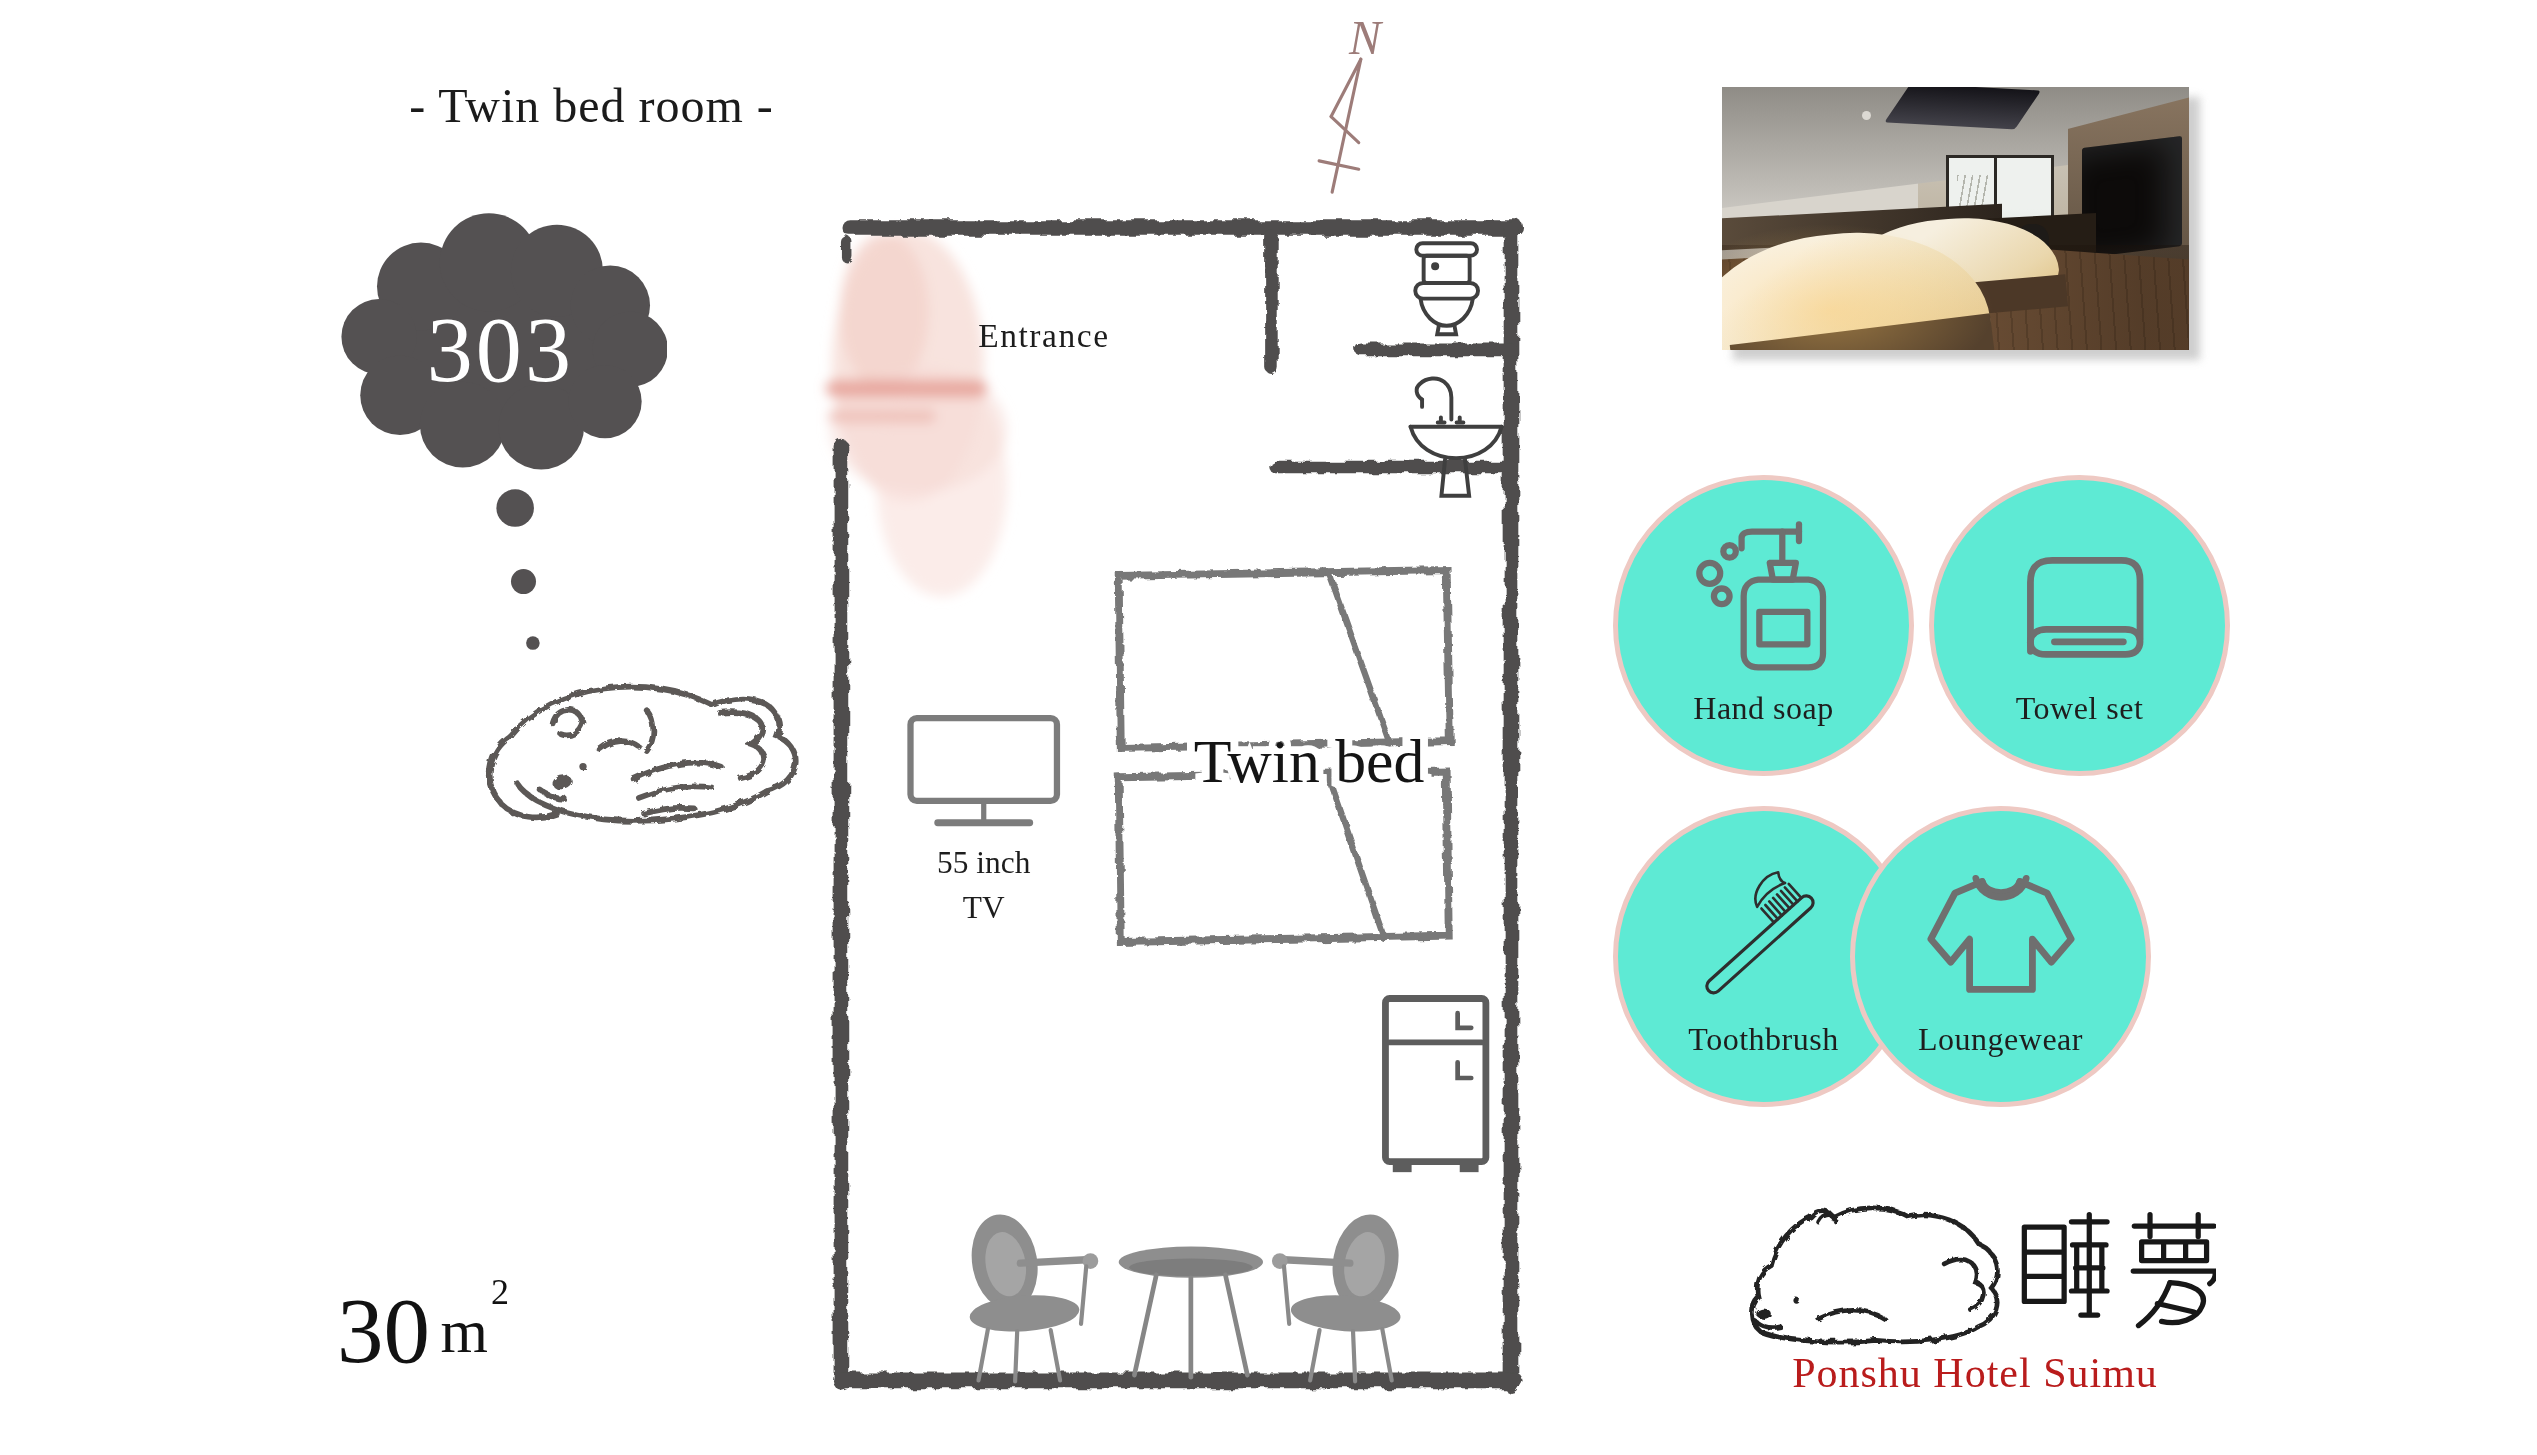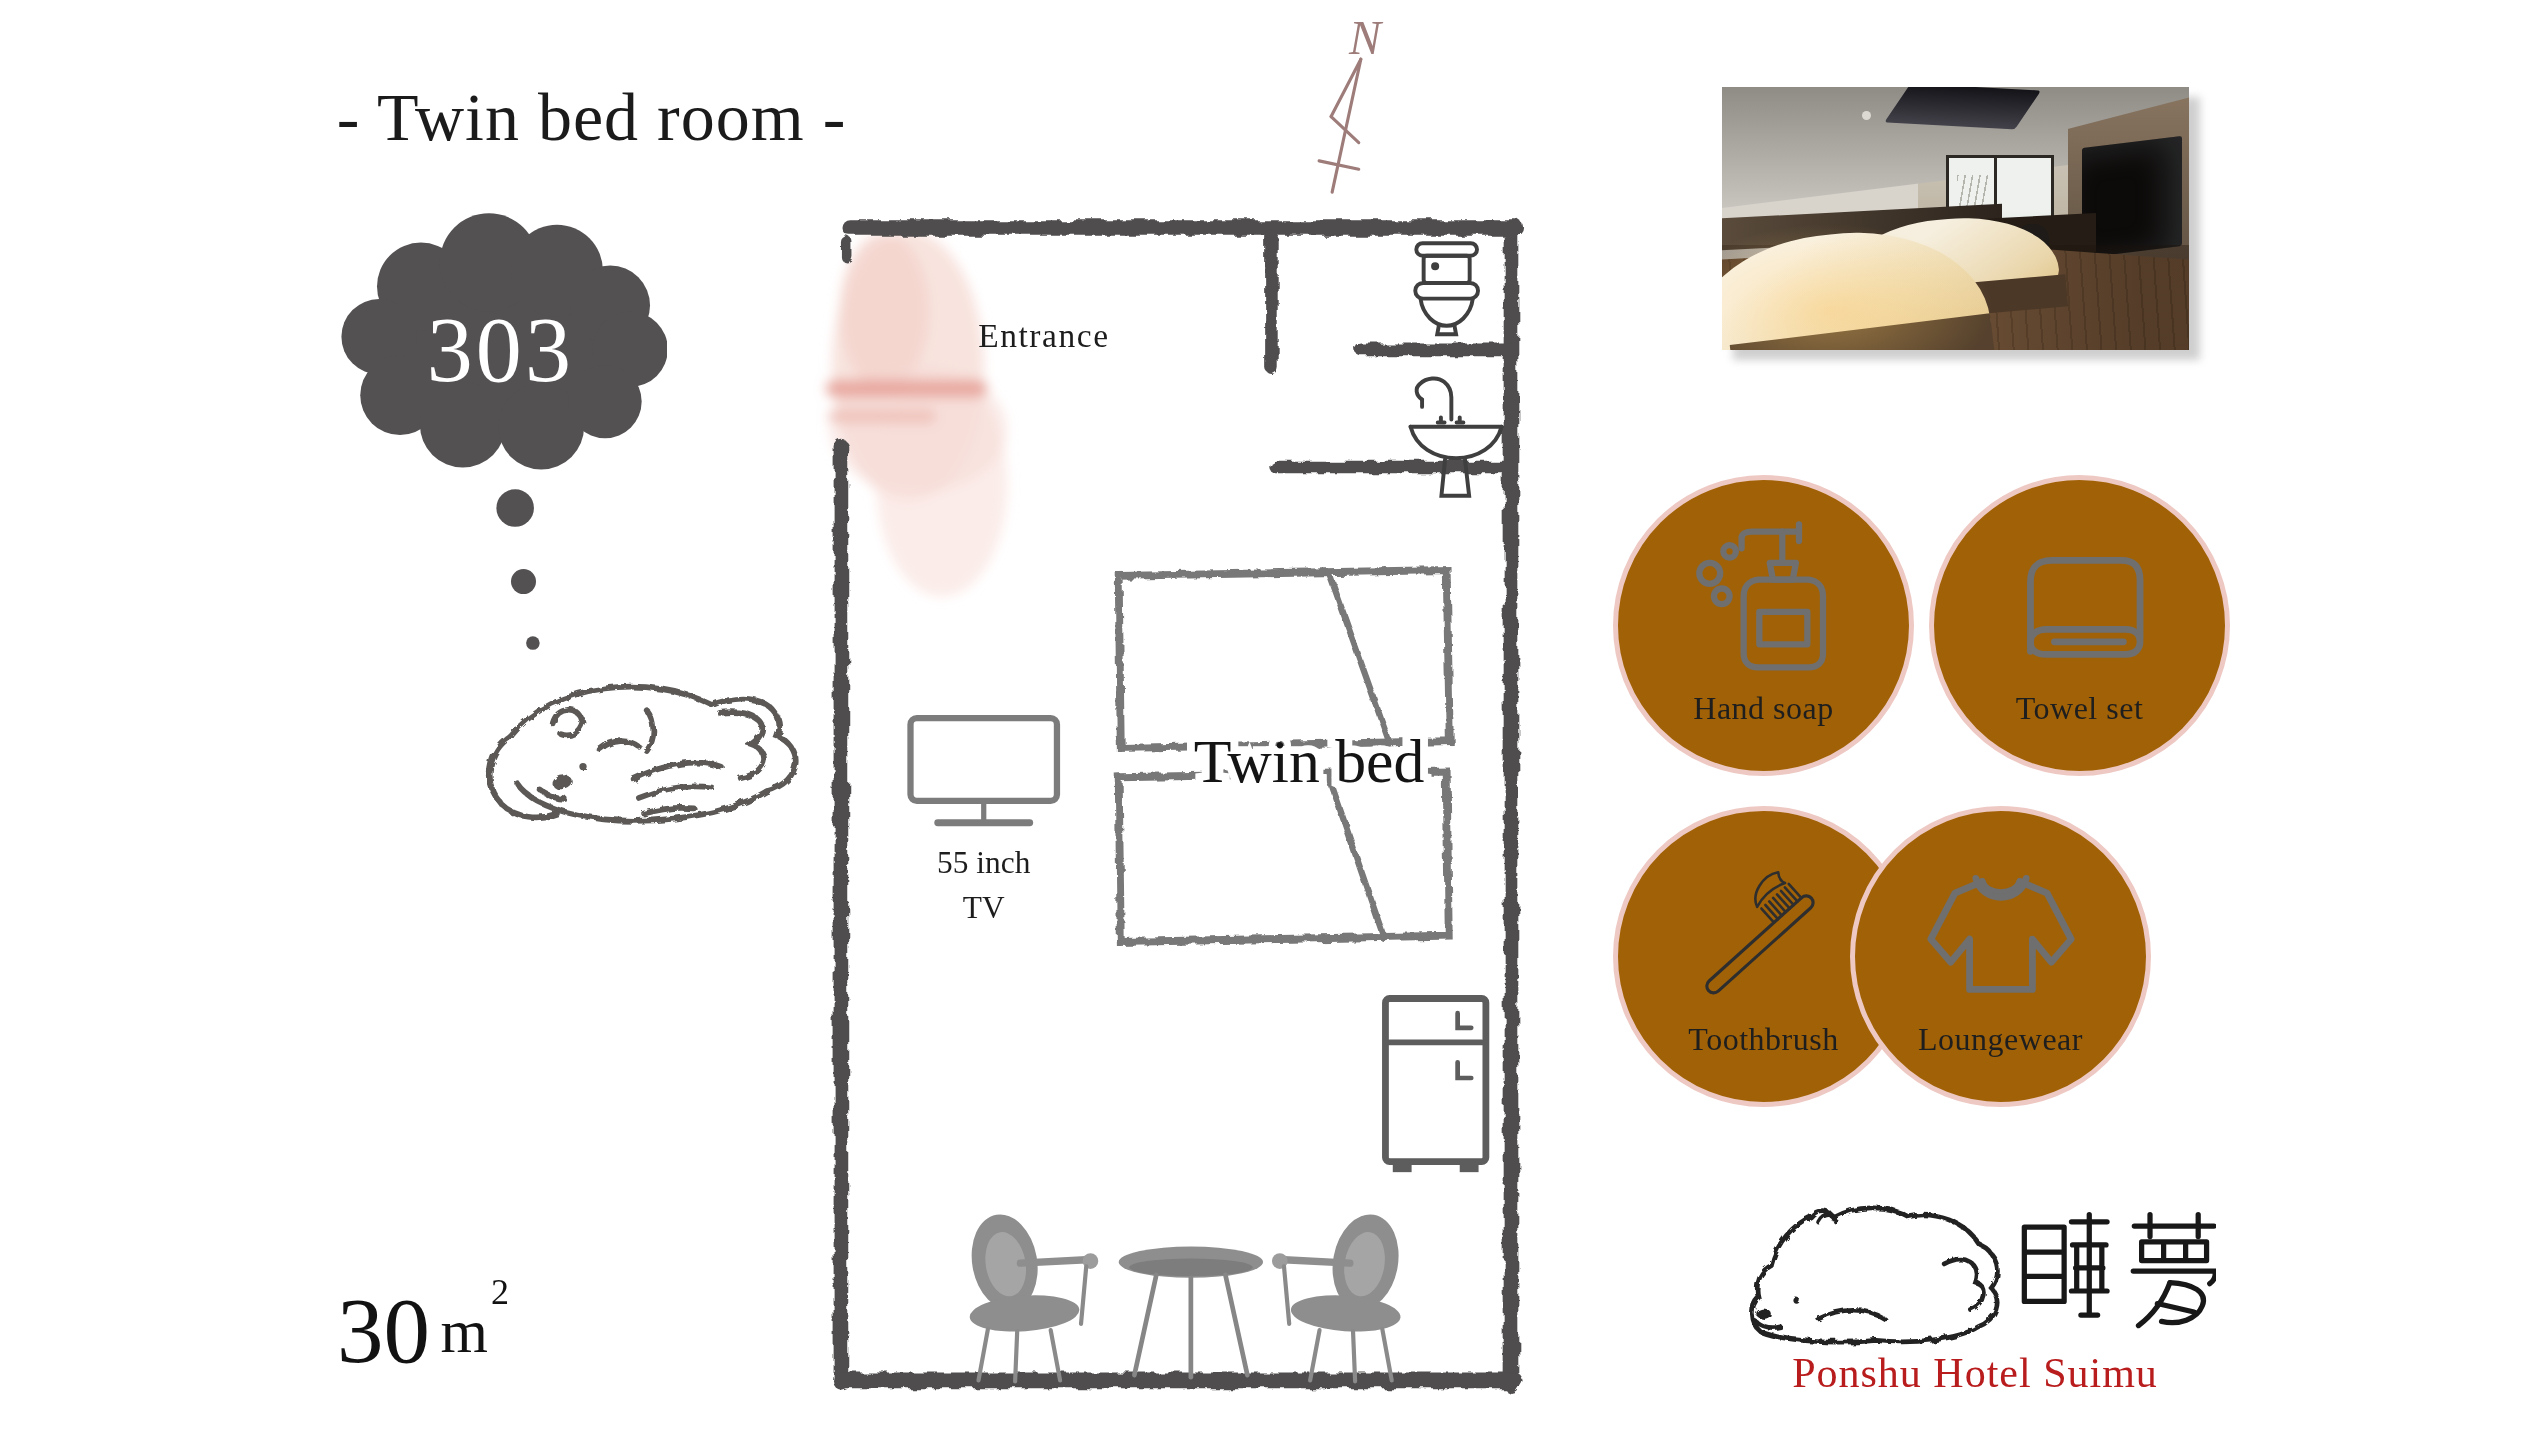--- a/index.html
+++ b/index.html
@@ -3,21 +3,21 @@
 <meta charset="utf-8">
 <style>
   html,body{margin:0;padding:0;background:#ffffff;}
   .canvas{position:relative;width:2538px;height:1456px;background:#ffffff;overflow:hidden;
           font-family:"Liberation Serif","DejaVu Serif",serif;color:#1d1d1d;}
   .abs{position:absolute;}
   .sr-only{position:absolute;width:0.5px;height:0.5px;overflow:hidden;clip:rect(0 0 0 0);white-space:nowrap;}
 
   
   .page-title{left:314px;top:78px;width:555px;text-align:center;
-              font-size:68px;letter-spacing:1px;color:#1b1b1b;}
+              font-size:48px;letter-spacing:1px;color:#1b1b1b;}
   .area{left:337px;top:1271px;color:#121212;white-space:nowrap;}
   .area .num{font-size:93px;line-height:1;text-align:right;}
   .area .unit{font-size:61px;margin-left:10.5px;vertical-align:10.5px;}
   .area .sup{font-size:36px;vertical-align:58px;margin-left:3.1px;}
 
   
   .photo-shadow{left:1733px;top:97px;width:467px;height:263px;background:#c6c6c6;filter:blur(4.2px);opacity:.85;}
   .photo{left:1722px;top:87px;width:467px;height:263px;overflow:hidden;background:#d8d4cc;}
   .photo>div{position:absolute;}
   .ph-ceiling{left:0;top:0;width:100%;height:46%;
@@ -54,21 +54,21 @@
   .ph-bed.b2{left:26%;top:50%;width:46%;height:34%;transform:rotate(-5deg);
       background:linear-gradient(150deg,#f6efdf 30%,#ead7ad 75%,#dfc183);}
   .ph-bedbase.b2b{left:36%;top:74%;width:38%;height:12%;background:#4c3827;transform:rotate(-5deg);}
   .ph-bed.b1{left:-7%;top:56%;width:64%;height:58%;transform:rotate(-7deg);
       background:linear-gradient(150deg,#f9f3e6 25%,#efddb4 60%,#e2c07f);}
   .ph-bedbase.b1b{left:2%;top:92%;width:56%;height:14%;background:#55412d;transform:rotate(-7deg);}
   .ph-glow{left:-12%;top:52%;width:70%;height:65%;
       background:radial-gradient(closest-side,rgba(255,200,100,.4),rgba(255,200,100,0));}
 
   
-  .amenity{width:291px;height:291px;border:5.8px solid #eec9c3;border-radius:50%;background:#a16207;}
+  .amenity{width:291px;height:291px;border:5.8px solid #eec9c3;border-radius:50%;background:#5eead4;}
   .amenity .amenity-label{position:absolute;left:0;right:0;top:210px;text-align:center;
       font-size:32px;color:#1e1e1e;letter-spacing:0.5px;}
   .amenity svg{position:absolute;}
 
   
   .hotel-name{left:1737px;top:1349px;width:476px;text-align:center;font-size:42px;
       letter-spacing:1px;color:#b91c1c;}
 </style>
 </head>
 <body>

